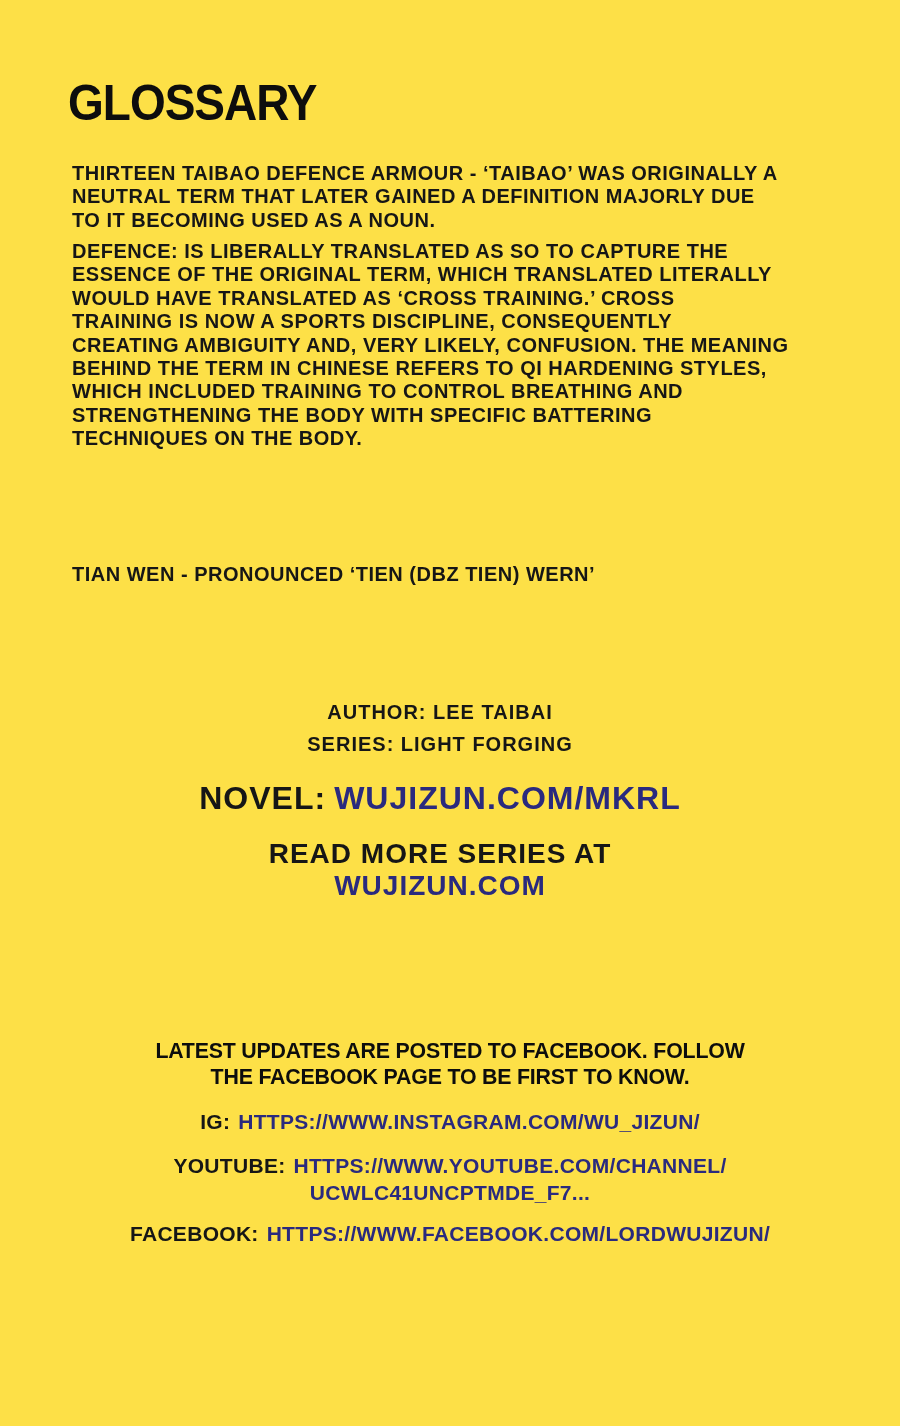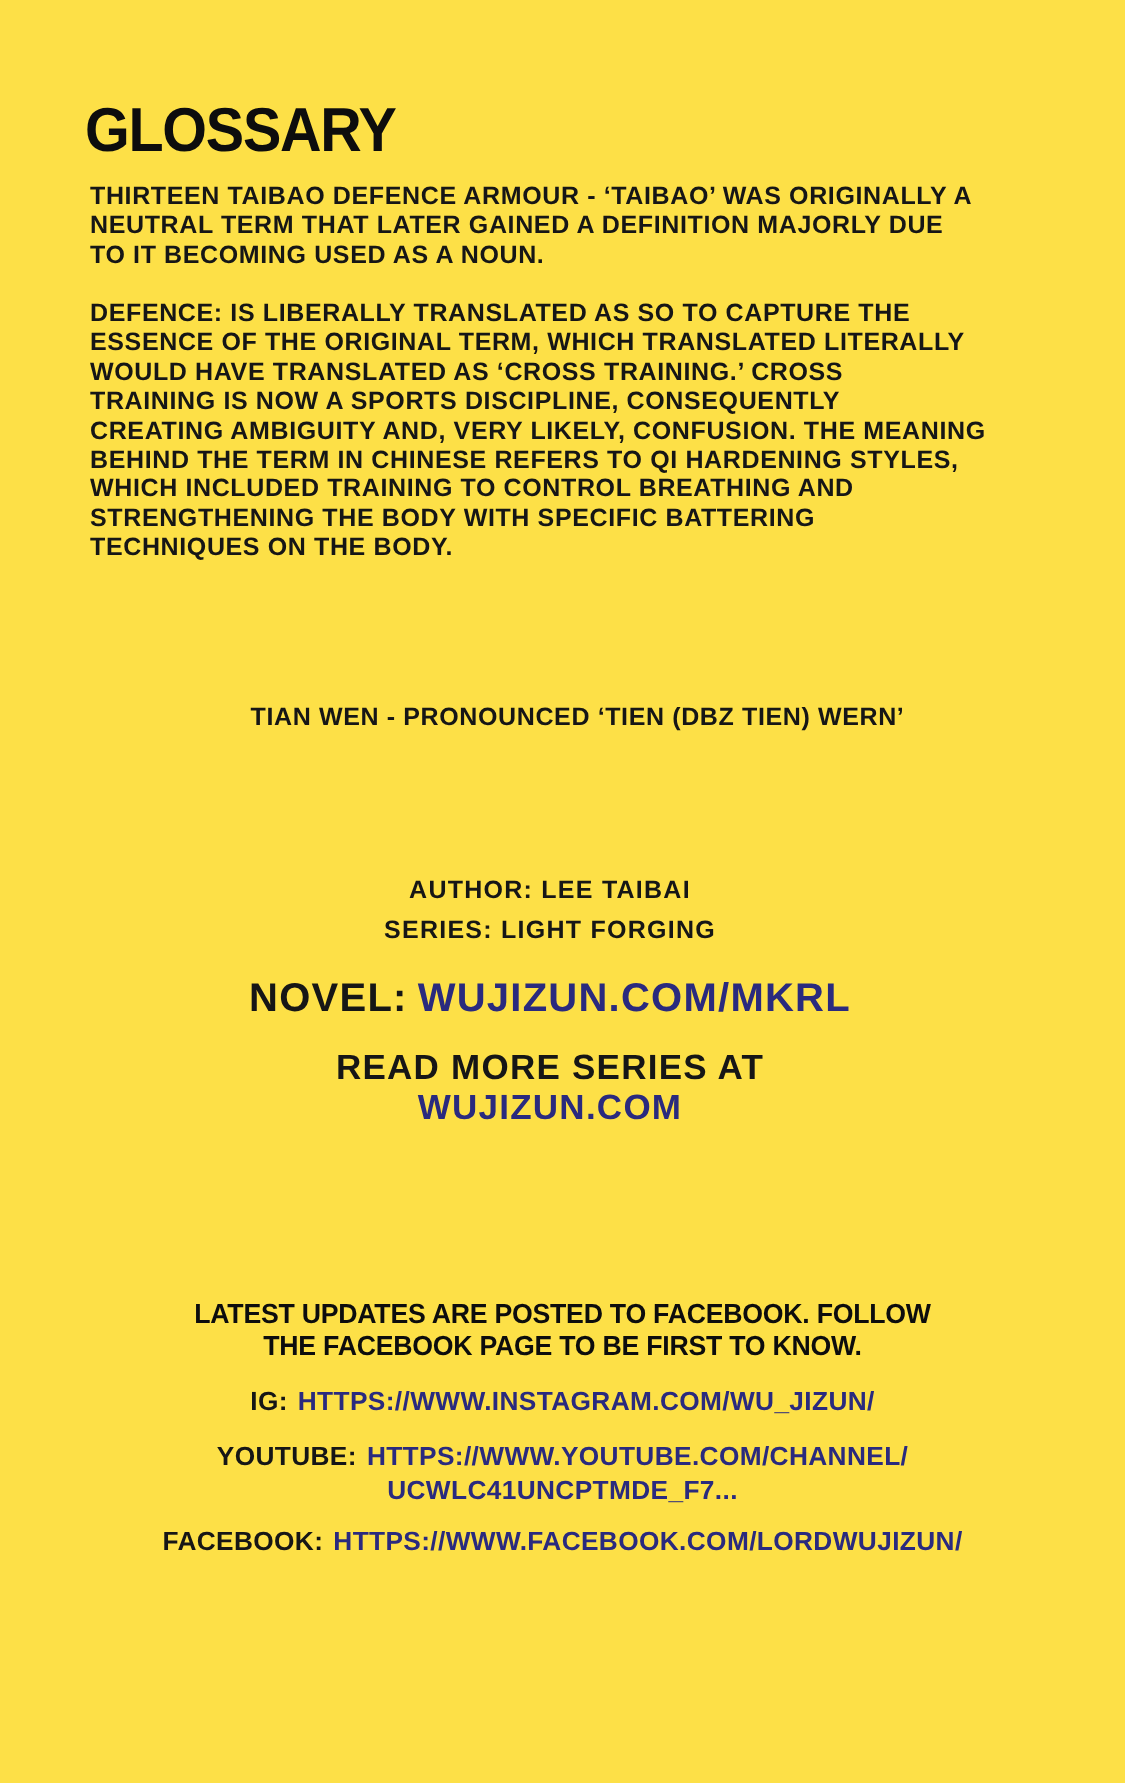--- a/index.html
+++ b/index.html
@@ -30,24 +30,24 @@
     position: absolute;
     left: 72px;
     width: 780px;
     font-size: 20px;
     font-weight: 600;
     letter-spacing: 0.5px;
     line-height: 23.4px;
     color: #161616;
     white-space: nowrap;
   }
-  .para-1 { top: 146px; }
+  .para-1 { top: 162px; }
   .para-2 { top: 240px; }
   .para-3 { top: 477px; }
-  .para-4 { top: 563px; text-align: center; }
+  .para-4 { top: 563px; }
 
   .center-block {
     position: absolute;
     left: 0; width: 880px;
     text-align: center;
     color: #161616;
   }
   .credits-author { top: 696px; font-size: 20px; font-weight: 700; letter-spacing: 1px; line-height: 32px; }
   .credits-novel  { top: 780px; font-size: 32px; font-weight: 700; letter-spacing: 1px; }
   .credits-read   { top: 838px; font-size: 28px; font-weight: 700; letter-spacing: 1px; line-height: 32px; }

